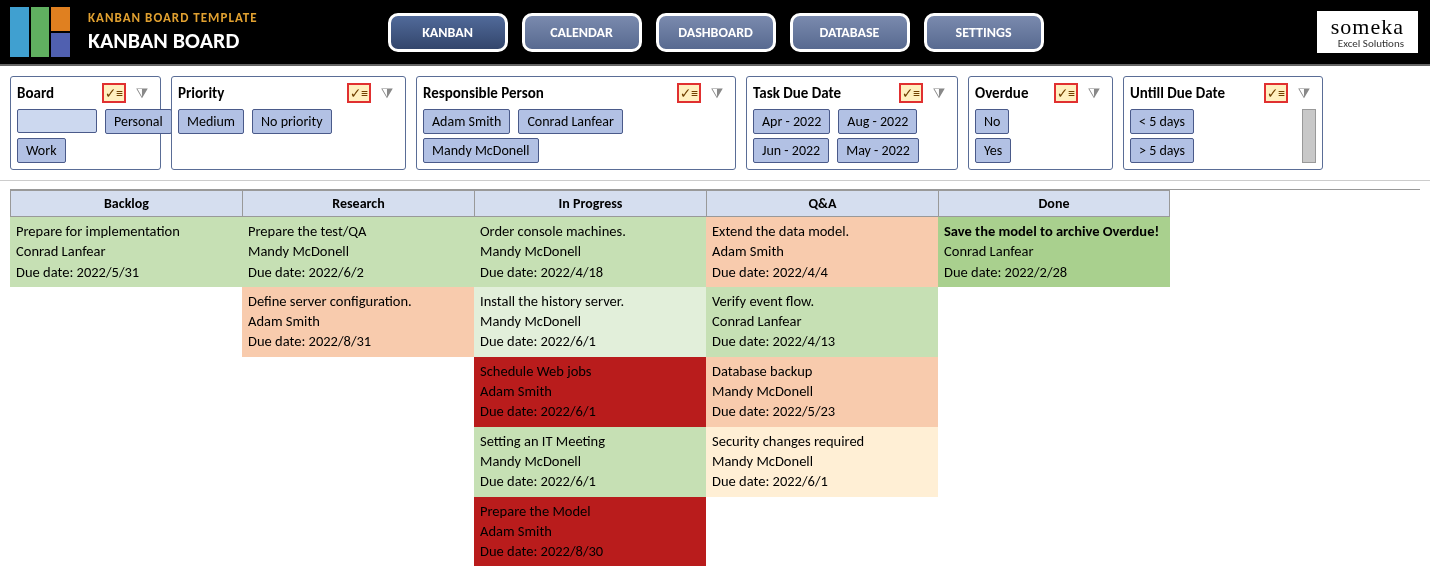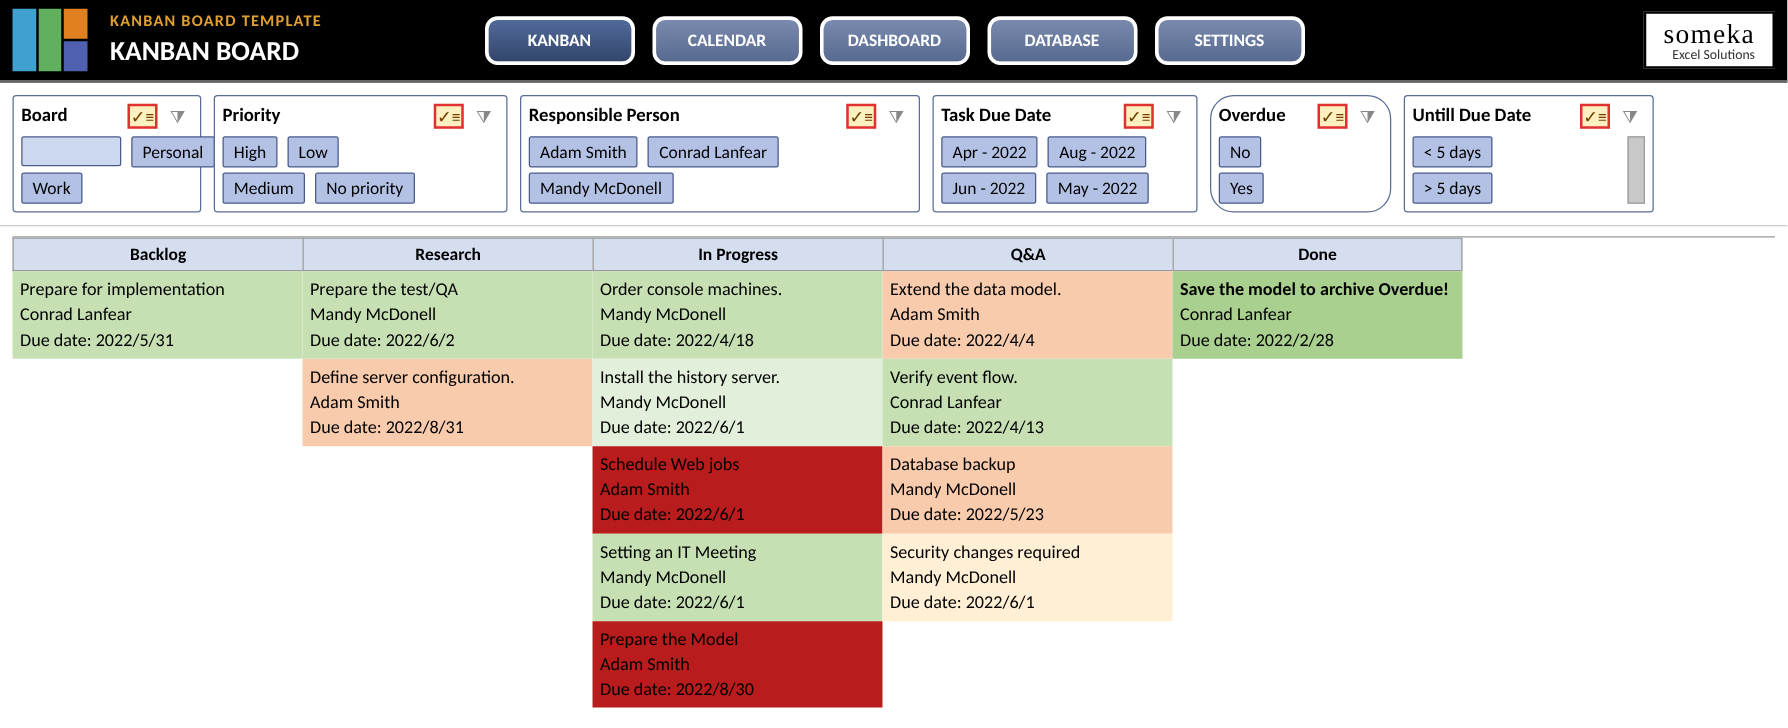--- a/index.html
+++ b/index.html
@@ -189,24 +189,20 @@
       <div class="slicer-head">
         <span class="slicer-title">Priority</span>
         <span class="slicer-icons">
           <span class="icon check">✓≡</span>
           <span class="icon funnel">⧩</span>
         </span>
       </div>
       <div style="display: flex;">
         <div class="slicer-items" style="flex: 1 1 0%;">
           <div class="slicer-row">
-            <div class="chip">High</div>
-            <div class="chip">Low</div>
-          </div>
-          <div class="slicer-row">
             <div class="chip">Medium</div>
             <div class="chip">No priority</div>
           </div>
         </div>
       </div>
     </div>
     <div class="slicer" style="width: 320px;">
       <div class="slicer-head">
         <span class="slicer-title">Responsible Person</span>
         <span class="slicer-icons">
@@ -240,21 +236,21 @@
             <div class="chip">Apr - 2022</div>
             <div class="chip">Aug - 2022</div>
           </div>
           <div class="slicer-row">
             <div class="chip">Jun - 2022</div>
             <div class="chip">May - 2022</div>
           </div>
         </div>
       </div>
     </div>
-    <div class="slicer" style="width: 145px; border-radius: 19px;">
+    <div class="slicer" style="width: 145px;">
       <div class="slicer-head">
         <span class="slicer-title">Overdue</span>
         <span class="slicer-icons">
           <span class="icon check">✓≡</span>
           <span class="icon funnel">⧩</span>
         </span>
       </div>
       <div style="display: flex;">
         <div class="slicer-items" style="flex: 1 1 0%;">
           <div class="slicer-row">

